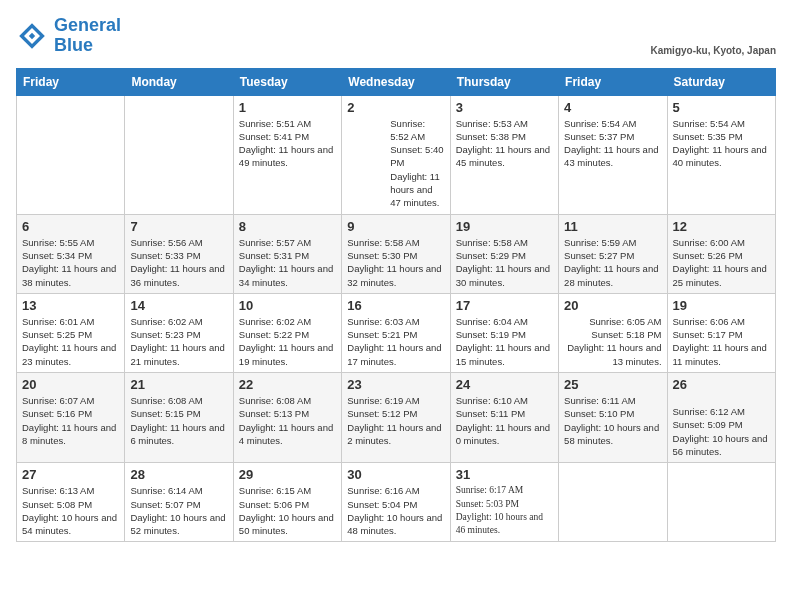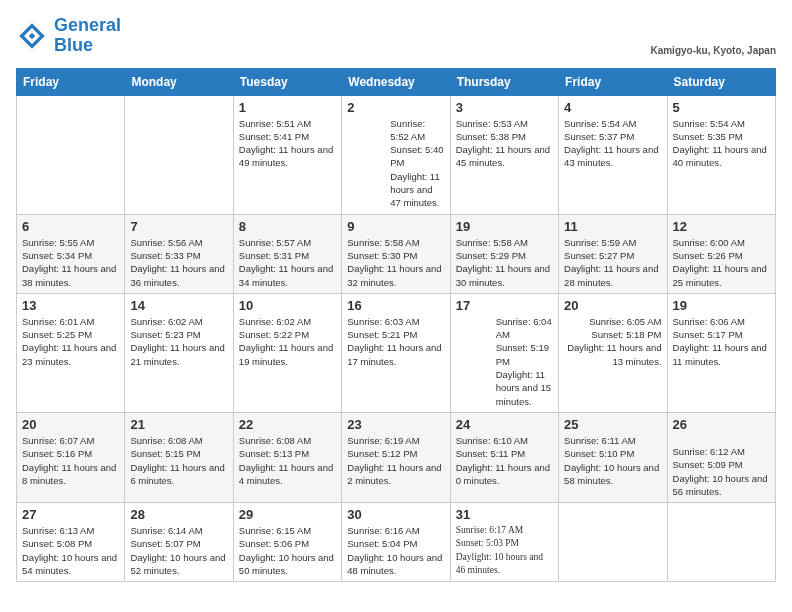--- a/index.html
+++ b/index.html
@@ -223,21 +223,21 @@
 Daylight: 11 hours and 19 minutes.</div>
         </td>
         <td>
           <span class="day-num">16</span>
           <div class="cell-info" style="white-space: pre-line;">Sunrise: 6:03 AM
 Sunset: 5:21 PM
 Daylight: 11 hours and 17 minutes.</div>
         </td>
         <td>
           <span class="day-num">17</span>
-          <div class="cell-info" style="white-space: pre-line; margin-left: 40px;">Sunrise: 6:04 AM
+          <div class="cell-info" style="white-space: pre-line;">Sunrise: 6:04 AM
 Sunset: 5:19 PM
 Daylight: 11 hours and 15 minutes.</div>
         </td>
         <td>
           <span class="day-num">20</span>
           <div class="cell-info" style="white-space: pre-line; text-align: right;">Sunrise: 6:05 AM
 Sunset: 5:18 PM
 Daylight: 11 hours and 13 minutes.</div>
         </td>
         <td>

